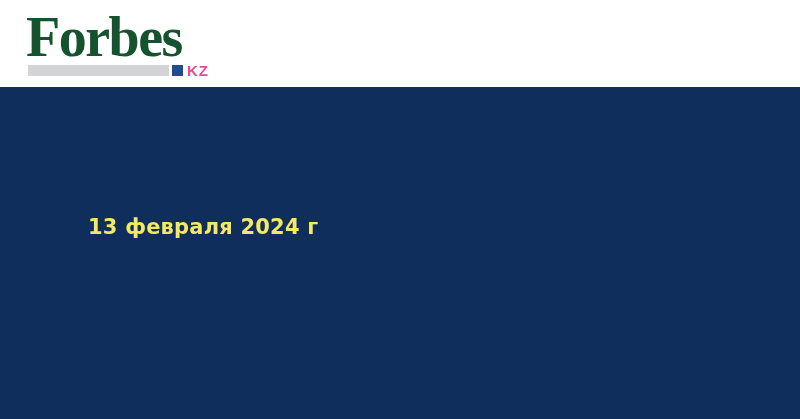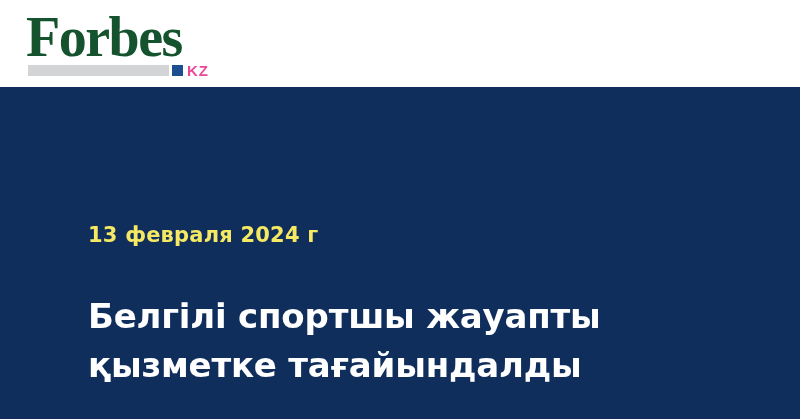--- a/index.html
+++ b/index.html
@@ -92,21 +92,20 @@
     position: absolute;
     left: 88px;
     top: 127px;
     font-family: "DejaVu Sans", "Liberation Sans", sans-serif;
     font-weight: 700;
     font-size: 21px;
     line-height: 26px;
     letter-spacing: 0.2px;
     color: #f5e863;
     white-space: nowrap;
-    margin-top: 8px;
   }
 
   .hero-title {
     position: absolute;
     left: 88px;
     top: 182px;
     width: 560px;
     font-family: "DejaVu Sans", "Liberation Sans", sans-serif;
     font-weight: 700;
     font-size: 34px;
@@ -129,19 +128,15 @@
       <span class="logo-wordmark">Forbes</span>
       <span class="logo-rule"></span>
       <span class="logo-square"></span>
       <span class="logo-kz">KZ</span>
     </a>
   </div>
 
   <div class="hero">
     <div class="hero-date">13 февраля 2024 г</div>
 
-    <h1 class="hero-title">
-      <span class="tline">Белгілі спортшы жауапты</span>
-      <span class="tline">қызметке тағайындалды</span>
-    </h1>
   </div>
 
 </div>
 
 </body></html>

